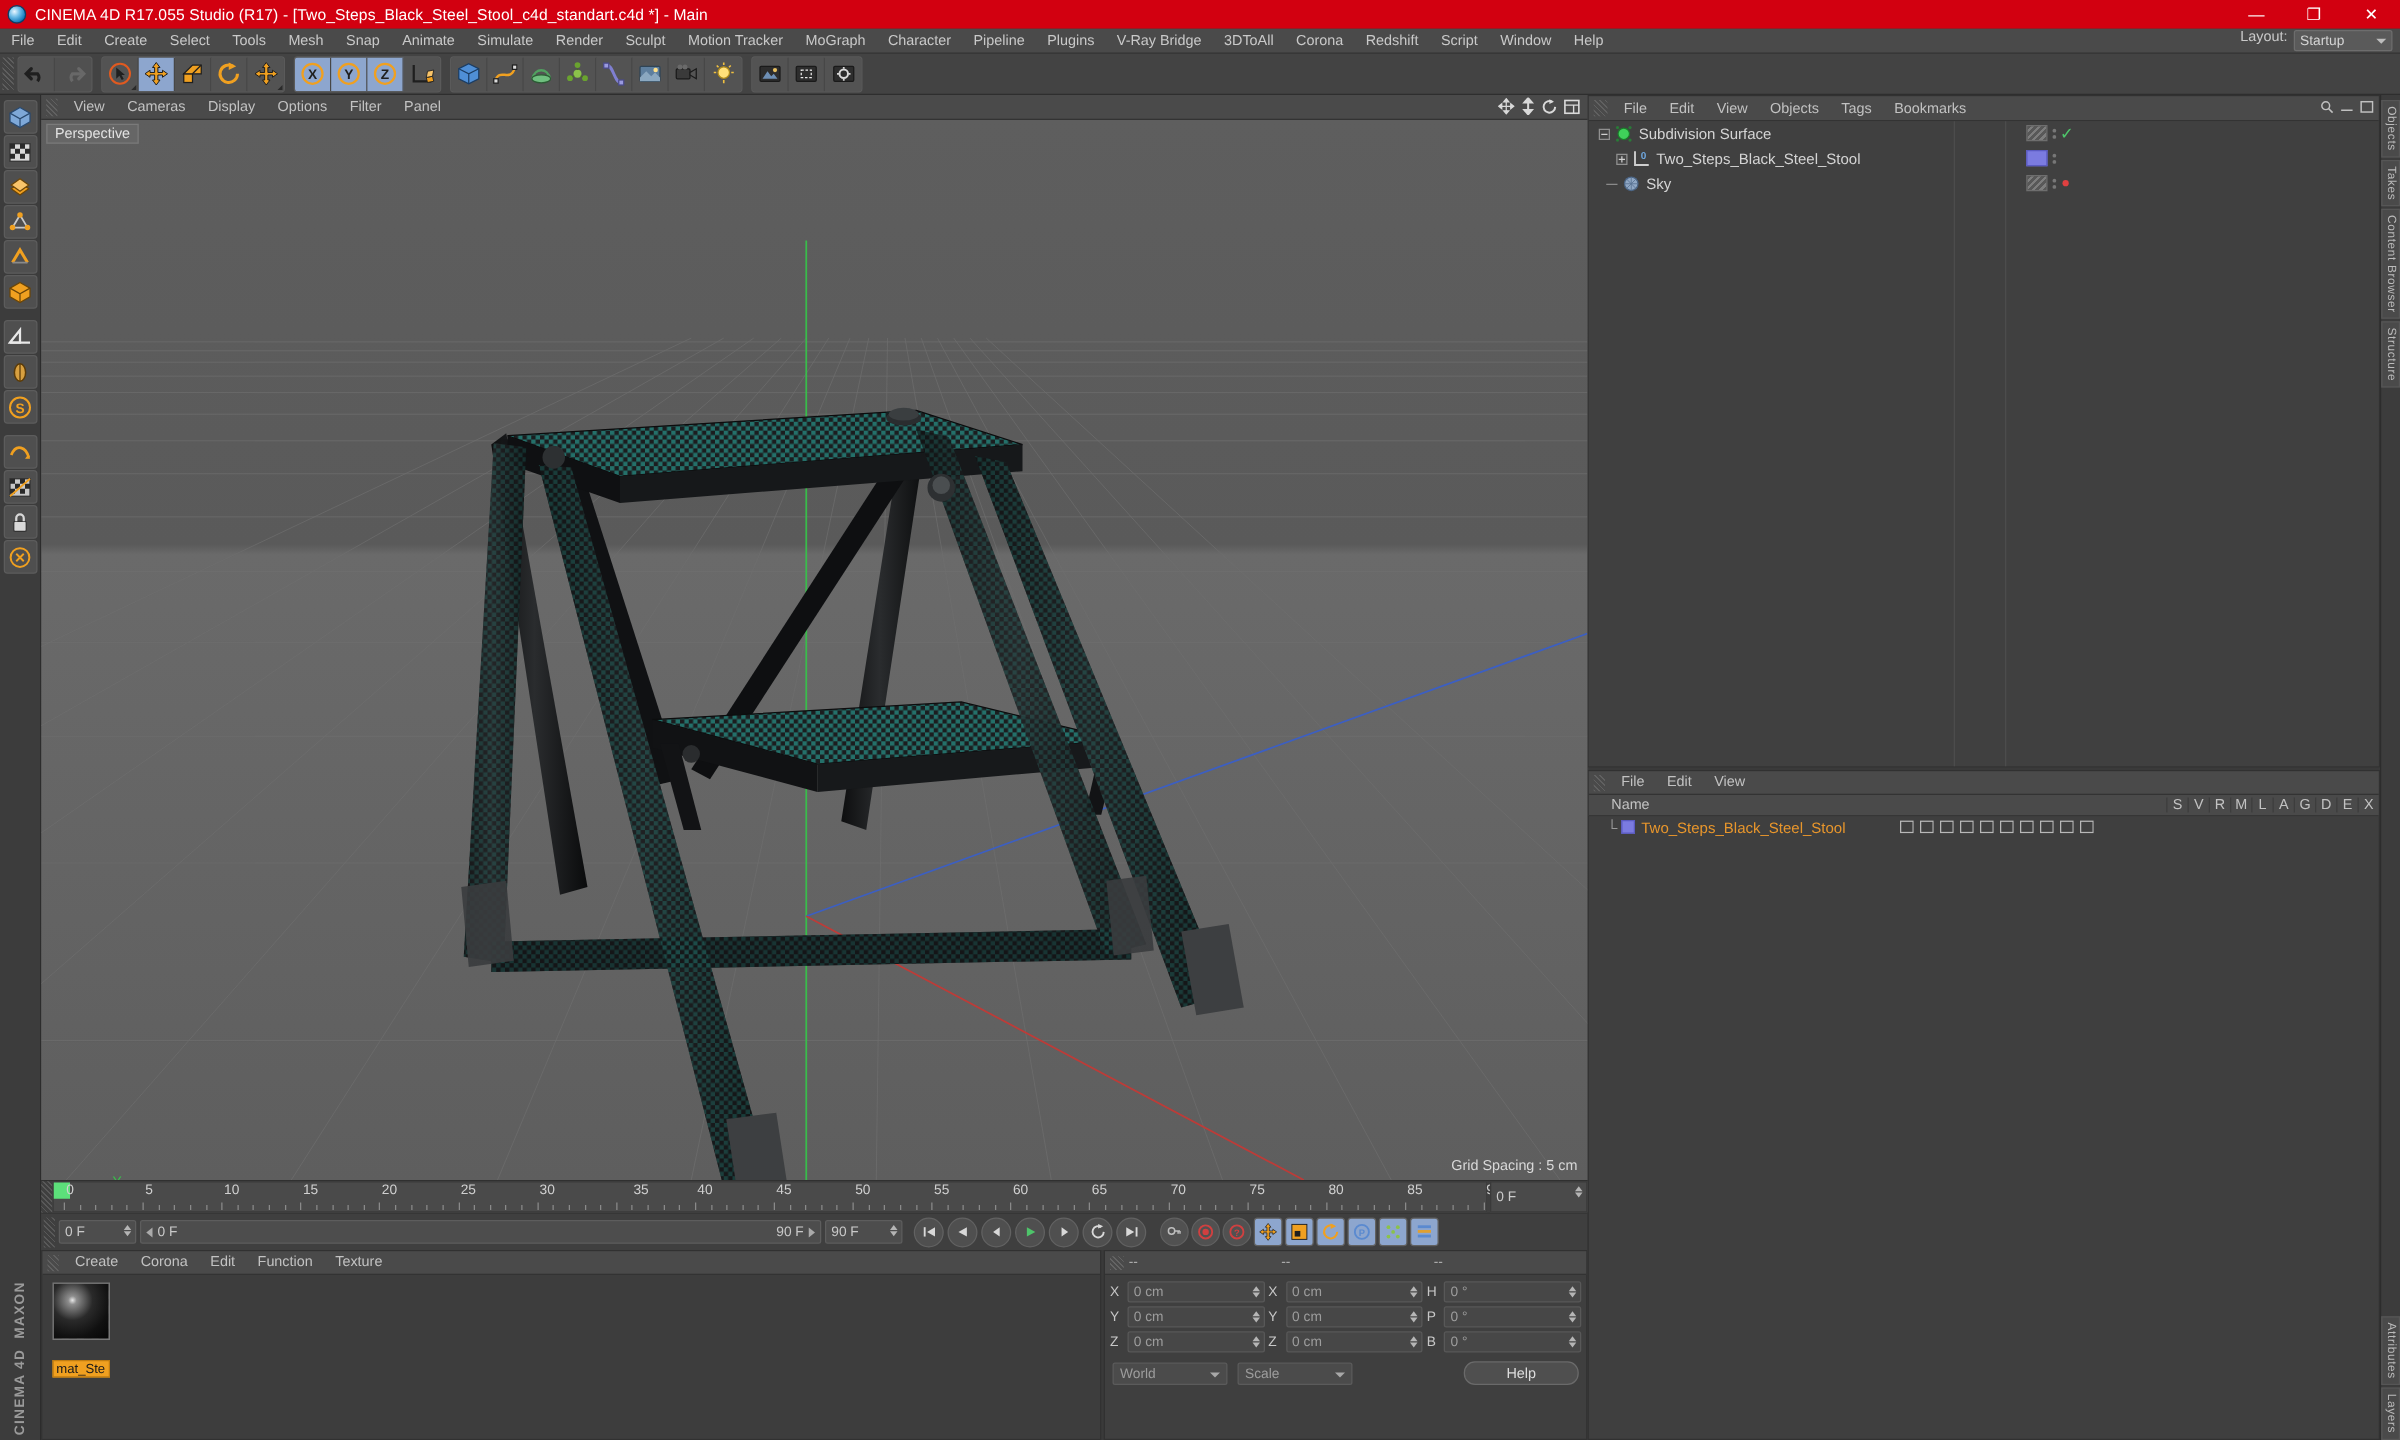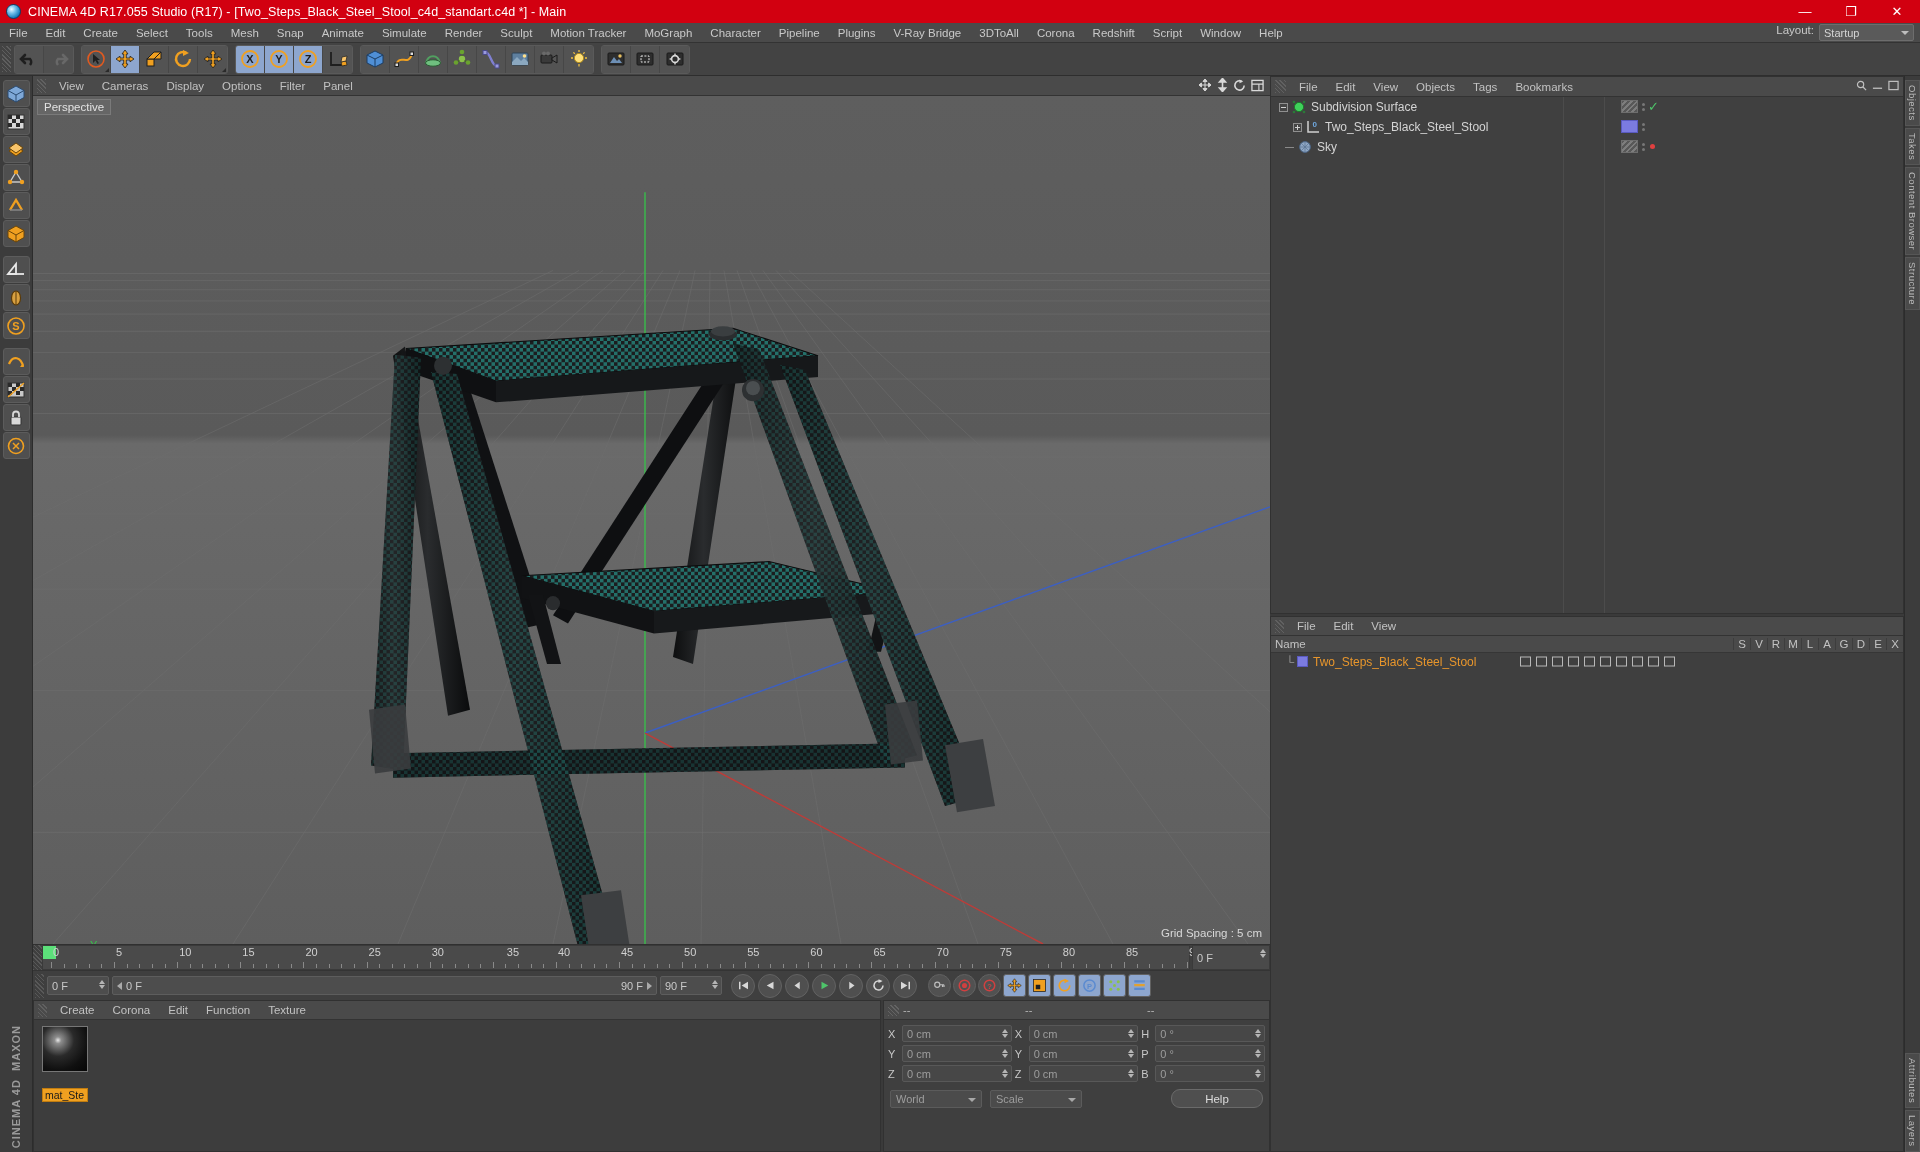--- a/index.html
+++ b/index.html
@@ -32,21 +32,21 @@
     height:20px; background:#4a4a4a; display:flex; align-items:center;
     border-bottom:1px solid #333; position:relative;
   }
   .menubar .mi{
     padding:0 9px; height:20px; line-height:20px; color:#c9c9c9; font-size:11.5px;
     white-space:nowrap;
   }
   .layout-box{ position:absolute; right:6px; top:1px; display:flex; align-items:flex-start; gap:5px; }
   .layout-box .lbl{ font-size:11.5px; color:#c9c9c9; }
   .layout-sel{
-    width:95px;height:17px;background:#5a5a5a;border:1px solid #6d6d6d;border-radius:2px;
+    width:79px;height:17px;background:#5a5a5a;border:1px solid #6d6d6d;border-radius:2px;
     display:flex;align-items:center;padding:0 4px;font-size:11px;color:#d4d4d4;position:relative;
   }
   .layout-sel .arw{ position:absolute;right:4px;top:6px;border-left:4px solid transparent;border-right:4px solid transparent;border-top:4px solid #bdbdbd;}
   
   .toolbar{
     height:33px; background:#434343; display:flex; align-items:center; gap:0px;
     padding-left:2px; border-bottom:1px solid #2e2e2e;
   }
   .tb-grip{ width:9px;height:26px;
     background-image:repeating-linear-gradient(45deg,#6a6a6a 0 1px,transparent 1px 3px);
@@ -139,21 +139,21 @@
   .om-colline{width:1px;background:#4c4c4c;height:100%;}
   .tagcell{width:17px;height:13px;}
   .tag-hatch{background:repeating-linear-gradient(135deg,#585858 0 2px,#7d7d7d 2px 4px);border:1px solid #6e6e6e;}
   .tag-blue{background:#7b7be0;border:1px solid #5a5ac0;}
   .dots{display:flex;flex-direction:column;gap:2px;margin-left:4px;}
   .dots i{width:3px;height:3px;border-radius:50%;background:#777;display:block;}
   .objmgr-hdr{height:20px;background:#4a4a4a;border-bottom:1px solid #333;display:flex;align-items:center;position:relative;}
   .mgr-icons{position:absolute;right:4px;top:3px;display:flex;gap:5px;align-items:center;}
   .attrmgr{flex:1;background:#3f3f3f;border:1px solid #313131;margin-top:2px;display:flex;flex-direction:column;}
   .attr-colhdr{height:17px;background:#4a4a4a;display:flex;align-items:center;font-size:11.5px;color:#c2c2c2;border-bottom:1px solid #363636;}
-  .attr-colhdr .nm{padding-left:4px;flex:1;}
+  .attr-colhdr .nm{padding-left:18px;flex:1;}
   .attr-colhdr .c{width:17px;text-align:center;border-left:1px solid #3d3d3d;}
   .attr-row{height:17px;display:flex;align-items:center;font-size:12px;color:#e8962c;}
   .farrail{width:16px;background:#3c3c3c;border-left:1px solid #2c2c2c;display:flex;flex-direction:column;align-items:center;padding-top:4px;gap:2px;}
   .fr-tab{writing-mode:vertical-rl;font-size:9.5px;color:#bbb;background:#4a4a4a;border:1px solid #565656;padding:4px 1px;letter-spacing:.5px;}
 </style>
 </head>
 <body>
 
 <div class="titlebar">
   <div class="logo"></div>

